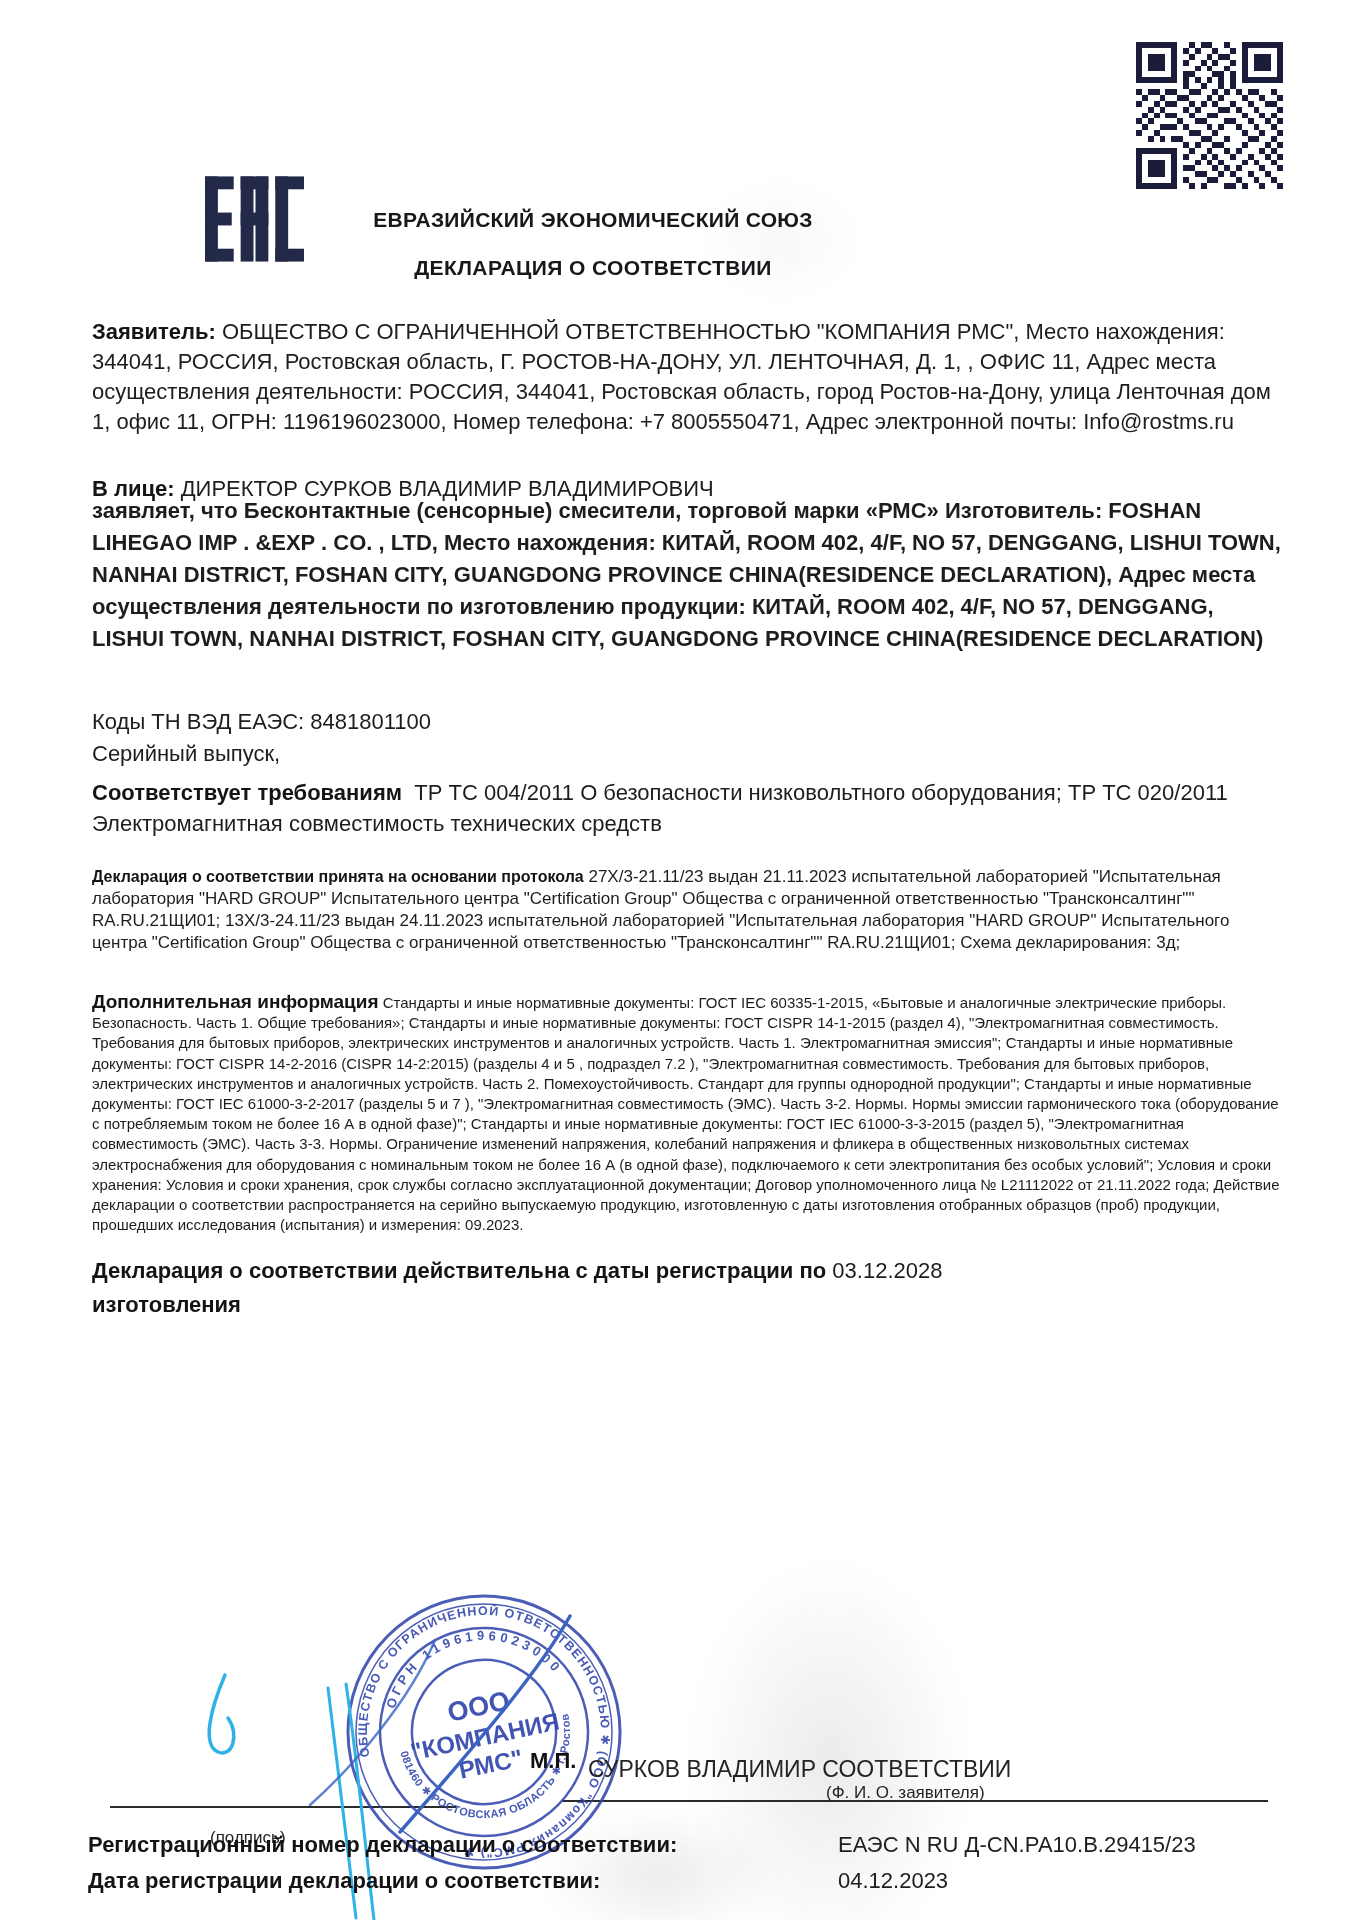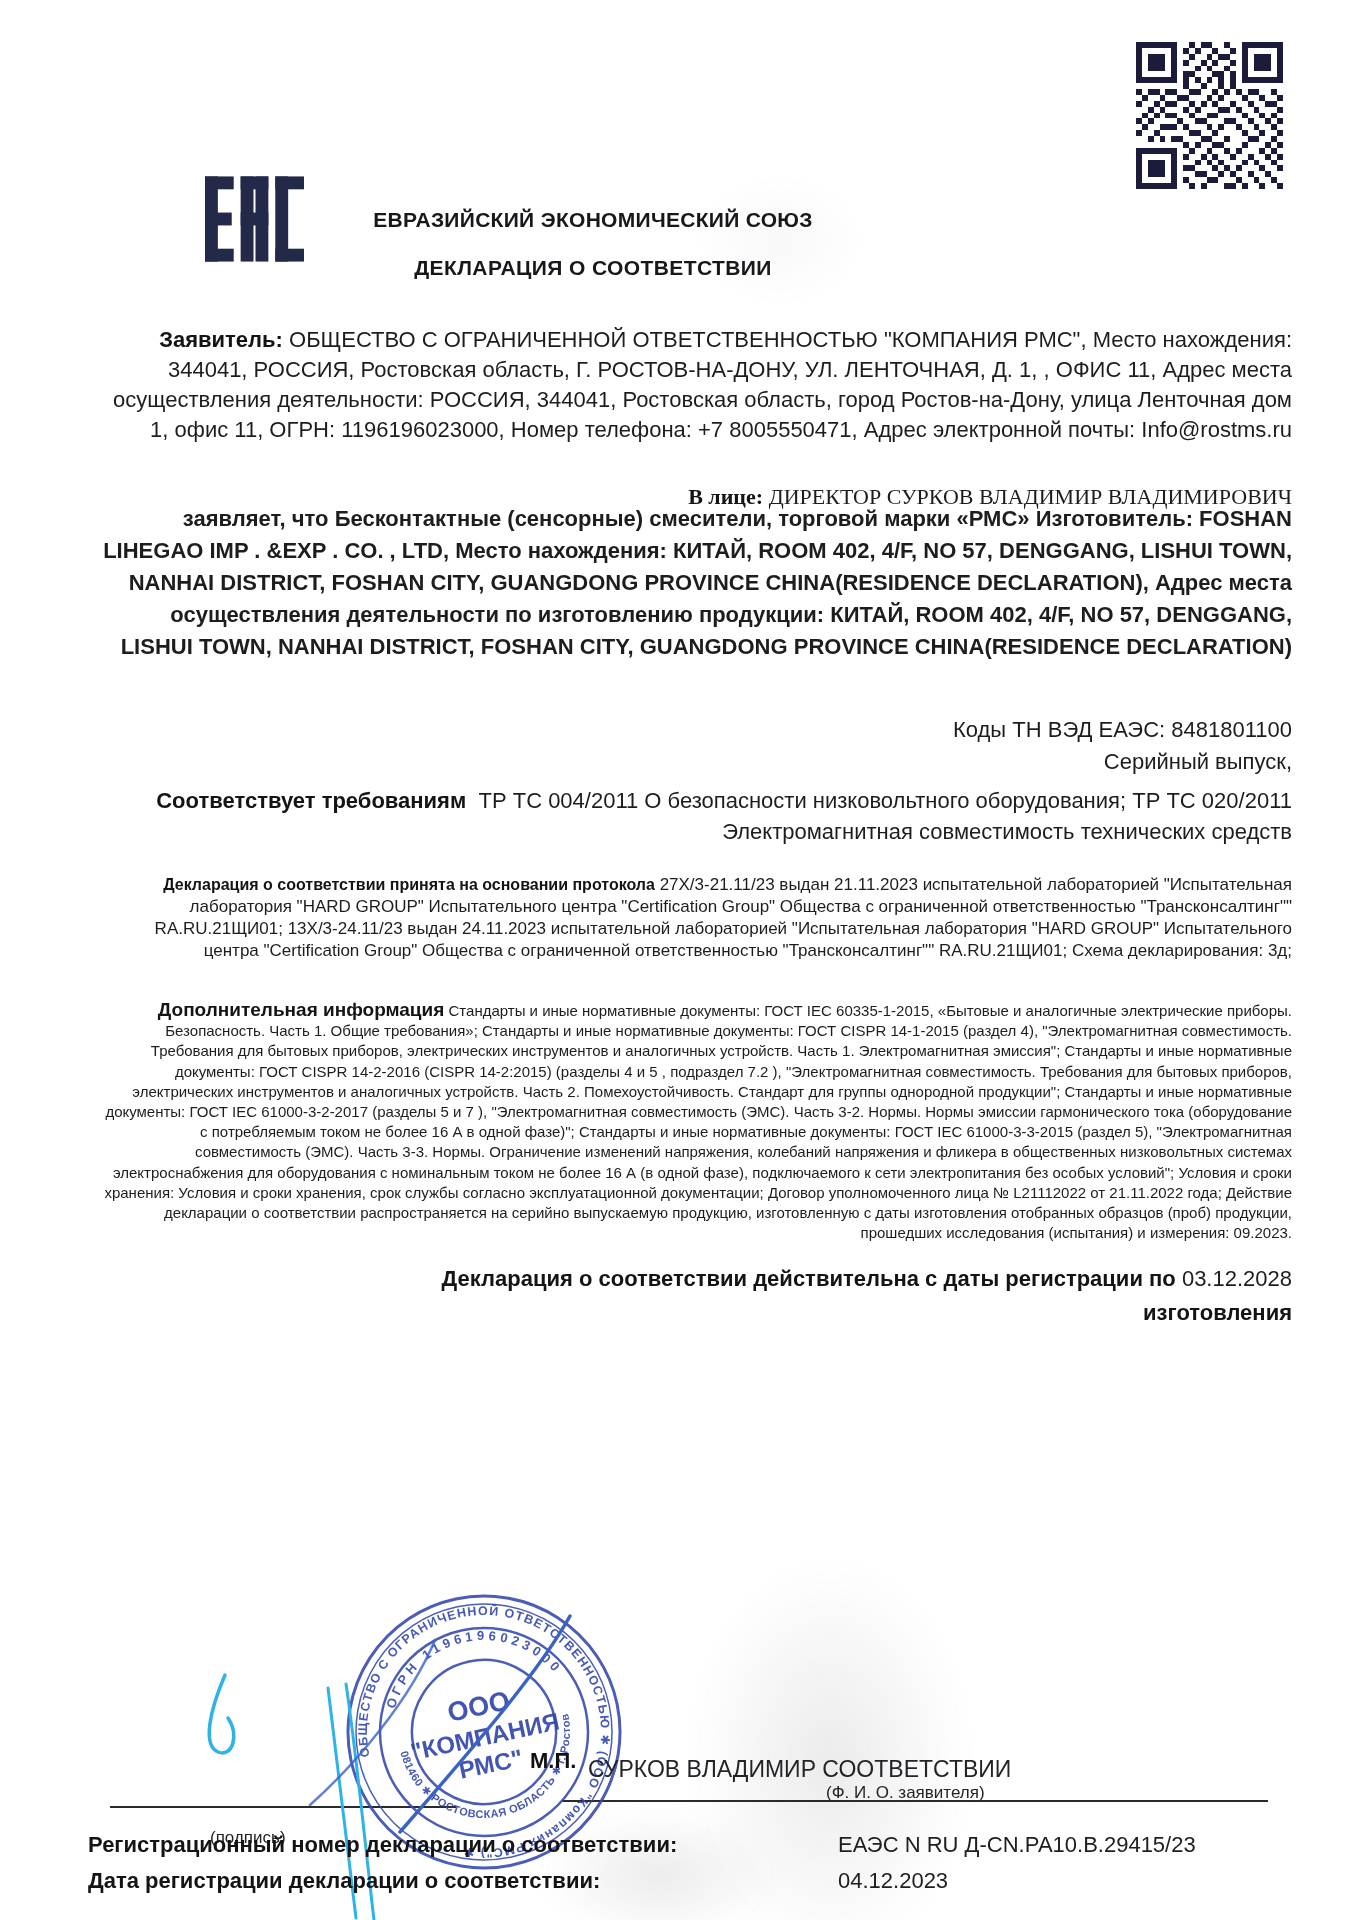--- a/index.html
+++ b/index.html
@@ -10,25 +10,25 @@
     color:#1d1d1f;
   }
   .abs{position:absolute;}
   
   .eac-logo{left:205px;top:176px;width:99px;height:86px;}
   .qr{left:1136px;top:42px;width:147px;height:147px;}
   .header{left:88px;top:0;width:1010px;text-align:center;}
   .h1{position:absolute;left:0;top:208px;width:100%;font-size:21px;font-weight:bold;color:#17171c;letter-spacing:.3px;}
   .h2{position:absolute;left:0;top:256px;width:100%;font-size:21px;font-weight:bold;color:#17171c;letter-spacing:.4px;}
   
-  .para{left:88px;width:1192px;margin:12px;font-size:22px;line-height:30px;text-align:right;}
+  .para{left:88px;width:1192px;margin:4px;font-size:22px;line-height:30px;}
   .lh32{line-height:32px;}
   .b{font-weight:bold;color:#141416;}
   .applicant{top:313px;}
-  .in-person{top:470px;font-family:Liberation Serif, serif;}
+  .in-person{top:470px;}
   .declares{top:491px;font-weight:bold;}
   .kody{top:702px;}
   .serial{top:734px;}
   .conforms{top:773px;line-height:31px;}
   .protocol{top:862px;font-size:17px;line-height:22px;}
   .protocol .lead{font-size:16px;}
   .additional{top:988px;font-size:15px;line-height:20.2px;}
   .additional .lead{font-size:19px;}
   .validity1{top:1252px;font-size:22px;}
   .validity2{top:1286px;font-size:22px;}

